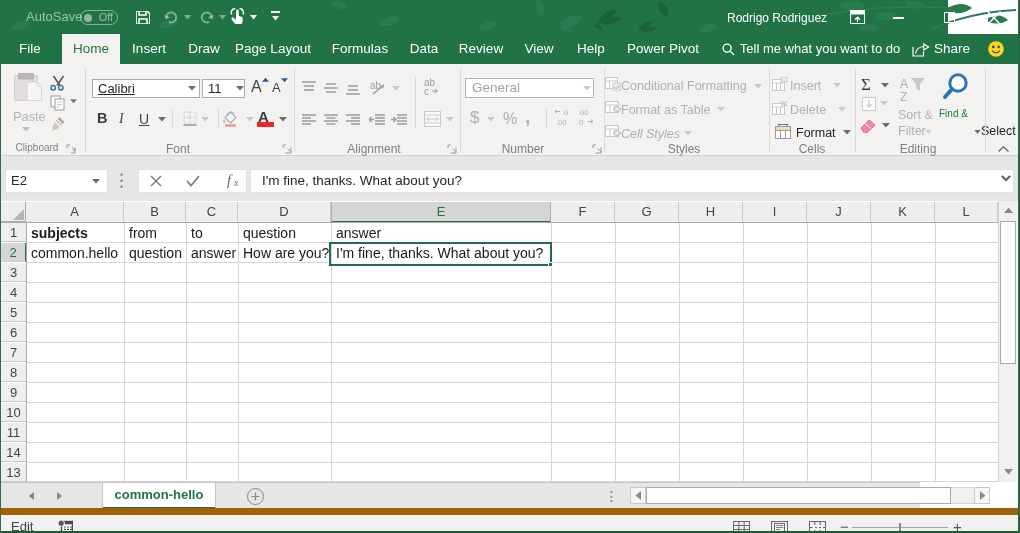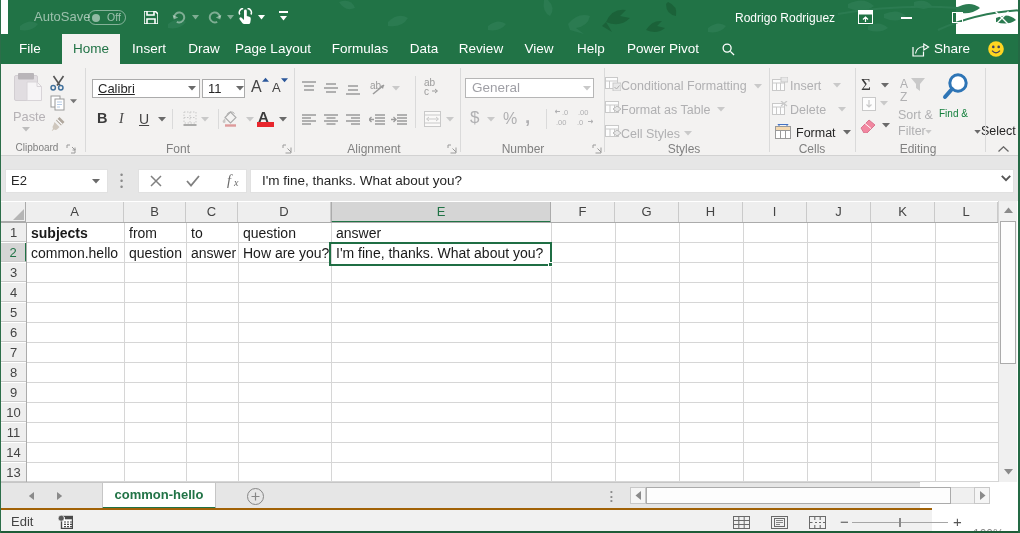--- a/index.html
+++ b/index.html
@@ -2,21 +2,21 @@
 <html><head>
 <meta charset="utf-8">
 <style>
 * { margin:0; padding:0; box-sizing:border-box; }
 html,body { width:1020px; height:533px; overflow:hidden; }
 body { font-family:"Liberation Sans", sans-serif; }
 #app { position:relative; width:1020px; height:533px; background:#fff; overflow:hidden; }
 .abs { position:absolute; }
 
 
-#titlebar { position:absolute; left:8px; top:0; width:948px; height:34px; background:#217346; color:#fff; }
+#titlebar { position:absolute; left:0; top:0; width:948px; height:34px; background:#217346; color:#fff; }
 #tabrow { position:absolute; left:0; top:34px; width:1020px; height:30px; background:#217346; }
 .tab { position:absolute; top:0; height:30px; line-height:30px; color:#fff; font-size:13.5px; text-align:center; transform:translateX(-50%); white-space:nowrap; }
 #hometab { background:#f3f2f1; color:#217346; }
 
 
 #ribbon { position:absolute; left:0; top:64px; width:1020px; height:92px; background:#f3f2f1; border-bottom:1px solid #d2d2d2; }
 .gdiv { position:absolute; top:4px; height:84px; width:1px; background:#dadada; }
 .glabel { position:absolute; top:78px; font-size:12px; color:#808080; text-align:center; transform:translateX(-50%); }
 .dis { color:#b0b0b2; }
 .launch { position:absolute; width:10px; height:10px; }
@@ -28,21 +28,21 @@
 
 #sheet { position:absolute; left:0; top:201px; width:1020px; height:281px; background:#fff; }
 .colhead { position:absolute; top:1px; height:20px; background:#eeeeee; border-right:1px solid #cacaca; font-size:13px; color:#444; text-align:center; line-height:20px; }
 .rowhead { position:absolute; left:1px; width:25px; background:#eeeeee; border-bottom:1px solid #cacaca; font-size:13px; color:#444; text-align:center; height:19px; line-height:19px; }
 .cell { position:absolute; font-size:14px; color:#1a1a1a; line-height:20px; white-space:nowrap; overflow:hidden; padding-left:4px; }
 .gridv { position:absolute; width:1px; background:#d6d6d6; }
 .gridh { position:absolute; height:1px; background:#d6d6d6; }
 
 
 #tabbar { position:absolute; left:0; top:482px; width:920px; height:26px; background:#e6e6e6; border-top:1px solid #c6c6c6; }
-#statusbar { position:absolute; left:0; top:508px; width:932px; height:23px; background:#f1f1f1; border-top:2px solid #a16207; font-size:13px; color:#444; }
+#statusbar { position:absolute; left:0; top:508px; width:1020px; height:23px; background:#f1f1f1; border-top:7px solid #a16207; font-size:13px; color:#444; }
 #bottomedge { position:absolute; left:0; top:531px; width:1020px; height:2px; background:#1e5c38; }
 #leftedge { position:absolute; left:0; top:0; width:1px; height:533px; background:#2c6e49; }
 #rightedge { position:absolute; right:0; top:0; width:2px; height:533px; background:#246944; }
 </style>
 </head>
 <body>
 <div id="app">
   <div id="titlebar">
     <svg class="abs" style="left:0;top:0" width="1020" height="34" viewBox="0 0 1020 34">
       <g fill="#1b6239">
@@ -126,20 +126,21 @@
     <span class="tab" style="left:360px;">Formulas</span>
     <span class="tab" style="left:424px;">Data</span>
     <span class="tab" style="left:481px;">Review</span>
     <span class="tab" style="left:539px;">View</span>
     <span class="tab" style="left:591px;">Help</span>
     <span class="tab" style="left:663px;">Power Pivot</span>
     <svg class="abs" style="left:722px;top:9px" width="13" height="13" viewBox="0 0 14 14">
       <circle cx="5.5" cy="5.5" r="4.3" fill="none" stroke="#fff" stroke-width="1.4"></circle>
       <path d="M9 9 L13 13" stroke="#fff" stroke-width="1.4"></path>
     </svg>
+    <span class="tab" style="left:820px;font-size:13px;">Tell me what you want to do</span>
     <svg class="abs" style="left:912px;top:8px" width="18" height="15" viewBox="0 0 18 15">
       <path d="M1 5 v9 h10.5 v-4.5" fill="none" stroke="#fff" stroke-width="1.2"></path>
       <path d="M3.5 11.5 q1 -6.5 8.5 -7" fill="none" stroke="#fff" stroke-width="1.2"></path>
       <path d="M11.8 7 v-5 l4.8 3 l-4.8 3 z" fill="none" stroke="#fff" stroke-width="1.1"></path>
     </svg>
     <span class="tab" style="left:952px;">Share</span>
     <svg class="abs" style="left:988px;top:7px" width="16" height="16" viewBox="0 0 16 16">
       <circle cx="8" cy="8" r="7.8" fill="#ffd521"></circle>
       <circle cx="5.3" cy="5.9" r="1.3" fill="#40405e"></circle>
       <circle cx="10.7" cy="5.9" r="1.3" fill="#40405e"></circle>
@@ -332,21 +333,21 @@
     </svg>
     <span class="abs dis" style="left:621px;top:39px;font-size:12.5px;">Format as Table</span>
     <svg class="abs" style="left:717px;top:43px" width="8" height="5" viewBox="0 0 8 5">
         <path d="M0 0 h8 l-4 4.6 z" fill="#c9c9c9"></path>
       </svg>
     <svg class="abs" style="left:605px;top:61px" width="16" height="14" viewBox="0 0 16 14">
       <rect x="0.5" y="0.5" width="13" height="11" fill="#fdfdfd" stroke="#c9c9c9"></rect>
       <path d="M0.5 4 h13 M5 4 v7.5 M9.5 4 v7.5" stroke="#c9c9c9"></path>
       <path d="M8 8 l4 -3 l4 3 l-4 3 z" fill="#e8e8e8" stroke="#b9b9b9"></path>
     </svg>
-    <span class="abs dis" style="left:621px;top:63px;font-size:12.5px;">Cell Styles</span>
+    <span class="abs dis" style="left:621px;top:63px;font-size:12.5px;font-style:italic;">Cell Styles</span>
     <svg class="abs" style="left:684px;top:67px" width="8" height="5" viewBox="0 0 8 5">
         <path d="M0 0 h8 l-4 4.6 z" fill="#c9c9c9"></path>
       </svg>
     <span class="glabel" style="left:684px;">Styles</span>
     <div class="gdiv" style="left:769px;"></div>
 
     <svg class="abs" style="left:772px;top:13px" width="16" height="14" viewBox="0 0 16 14">
       <rect x="0.5" y="2.5" width="12" height="11" fill="#fdfdfd" stroke="#c9c9c9"></rect>
       <path d="M0.5 6 h12 M4.5 6 v7.5 M8.5 6 v7.5" stroke="#c9c9c9"></path>
       <rect x="9" y="0" width="7" height="5" fill="#e8e8e8" stroke="#c9c9c9"></rect>

